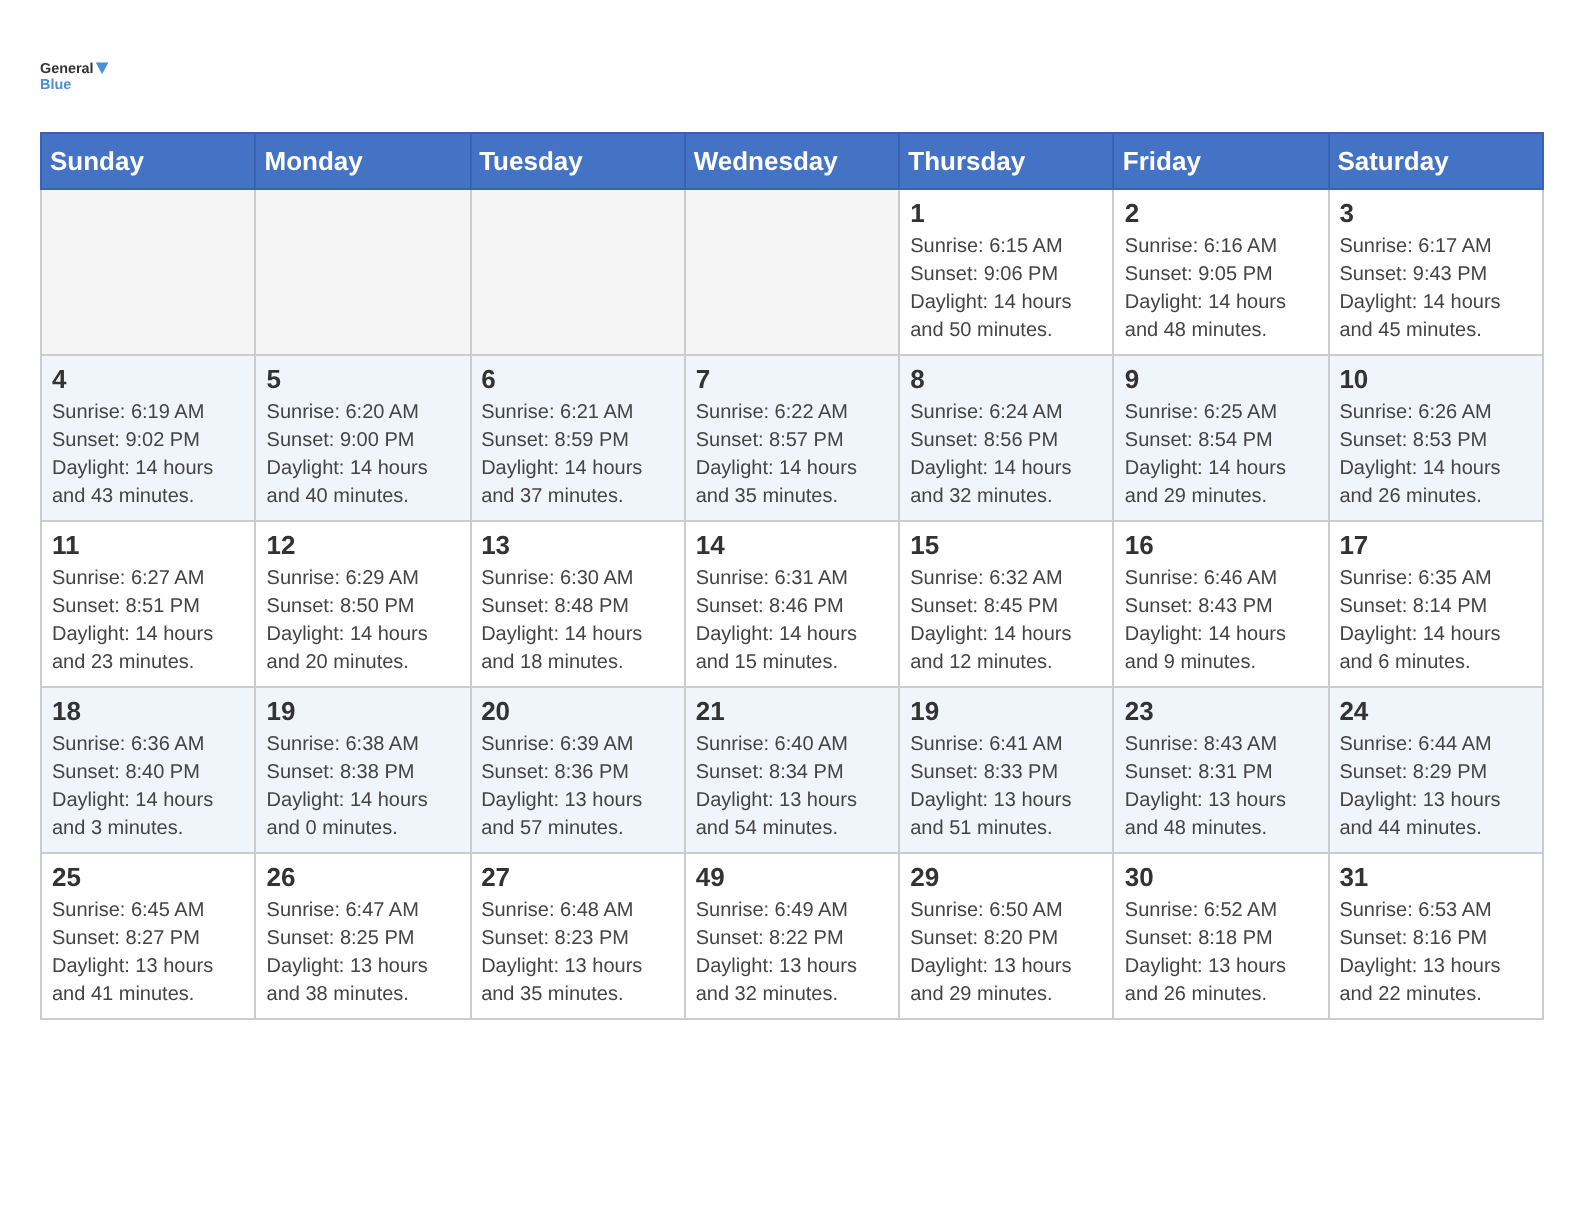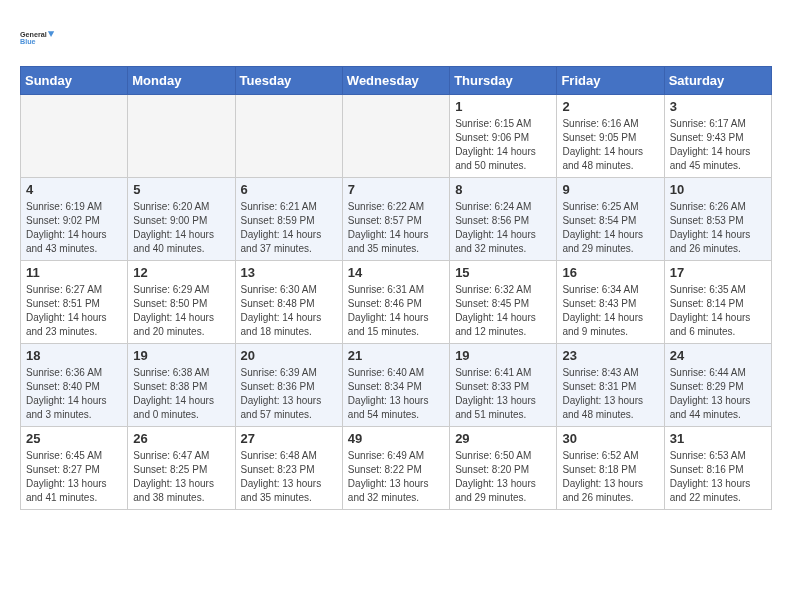--- a/index.html
+++ b/index.html
@@ -206,21 +206,21 @@
 Daylight: 14 hours and 15 minutes.</div>
         </td>
         <td>
           <div class="day-number">15</div>
           <div class="day-info">Sunrise: 6:32 AM
 Sunset: 8:45 PM
 Daylight: 14 hours and 12 minutes.</div>
         </td>
         <td>
           <div class="day-number">16</div>
-          <div class="day-info">Sunrise: 6:34 AM
+          <div class="day-info">Sunrise: 6:46 AM
 Sunset: 8:43 PM
 Daylight: 14 hours and 9 minutes.</div>
         </td>
         <td>
           <div class="day-number">17</div>
           <div class="day-info">Sunrise: 6:35 AM
 Sunset: 8:14 PM
 Daylight: 14 hours and 6 minutes.</div>
         </td>
       </tr>

